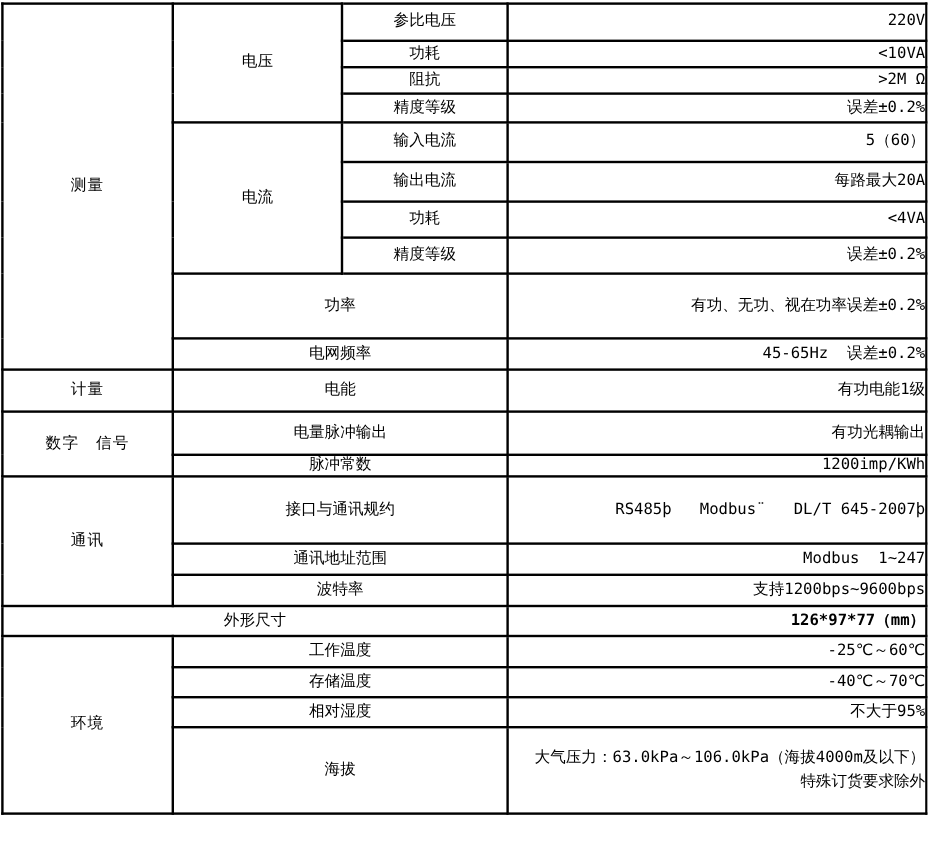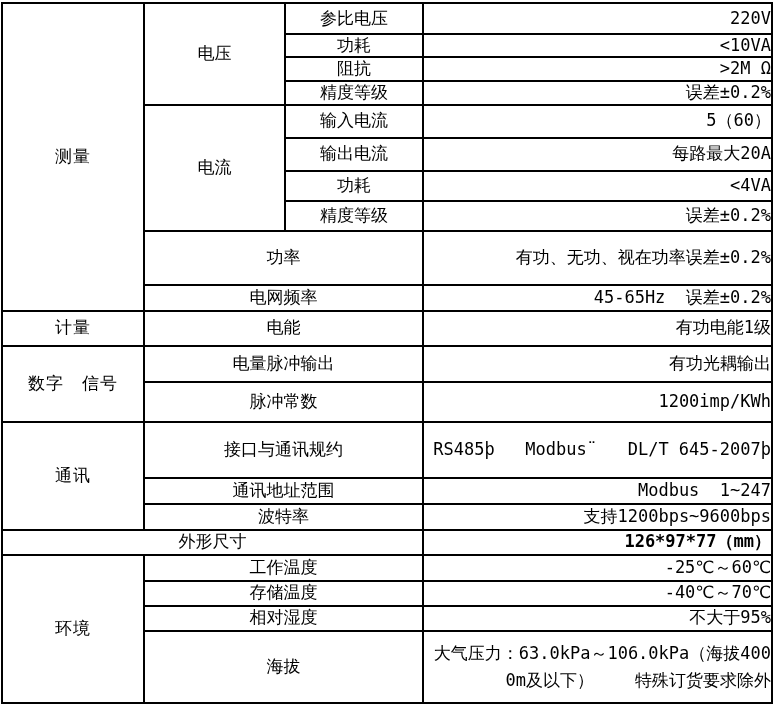--- a/index.html
+++ b/index.html
@@ -16,21 +16,21 @@
     box-sizing: border-box;
     padding: 2px 1px 0 1px;
   }
   table.spec {
     border-collapse: collapse;
     table-layout: fixed;
     width: 770px;
   }
   table.spec td {
     border: 2px solid #000000;
-    font-size: 17px;
+    font-size: 13px;
     line-height: 1.25;
     padding: 0;
     overflow: hidden;
     vertical-align: middle;
   }
   td.cat {
     text-align: center;
     letter-spacing: 1px;
   }
   td.label {
@@ -114,21 +114,21 @@
       <td class="cat sec">计量</td>
       <td class="label sec" colspan="2">电能</td>
       <td class="value sec">有功电能1级</td>
     </tr>
 
     <tr style="height:36px">
       <td class="cat sec" rowspan="2">数字　信号</td>
       <td class="label sec" colspan="2">电量脉冲输出</td>
       <td class="value sec">有功光耦输出</td>
     </tr>
-    <tr style="height:40px">
+    <tr style="height:18px">
       <td class="label" colspan="2">脉冲常数</td>
       <td class="value">1200imp/KWh</td>
     </tr>
 
     <tr style="height:56px">
       <td class="cat sec" rowspan="3">通讯</td>
       <td class="label sec" colspan="2">接口与通讯规约</td>
       <td class="value sec">RS485þ   Modbus¨   DL/T 645-2007þ</td>
     </tr>
     <tr style="height:26px">

